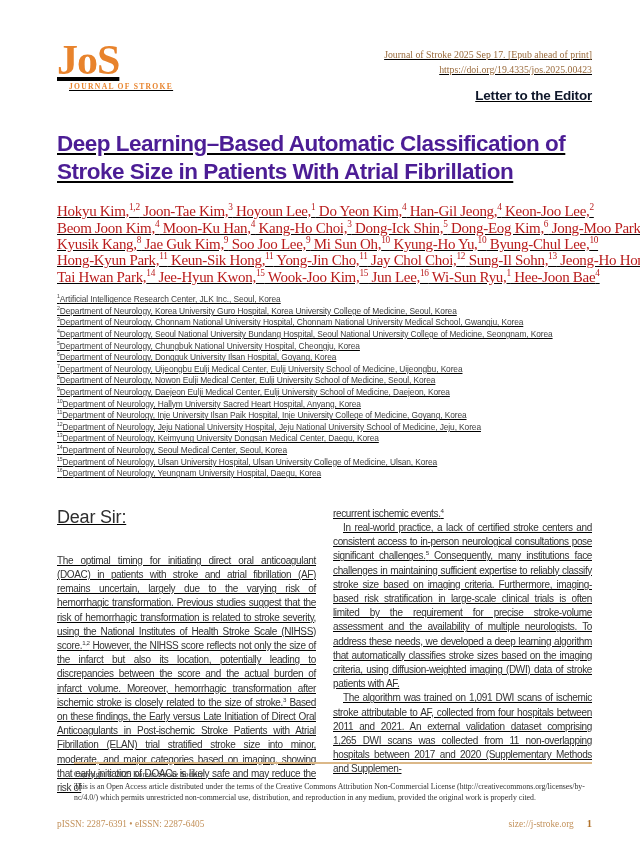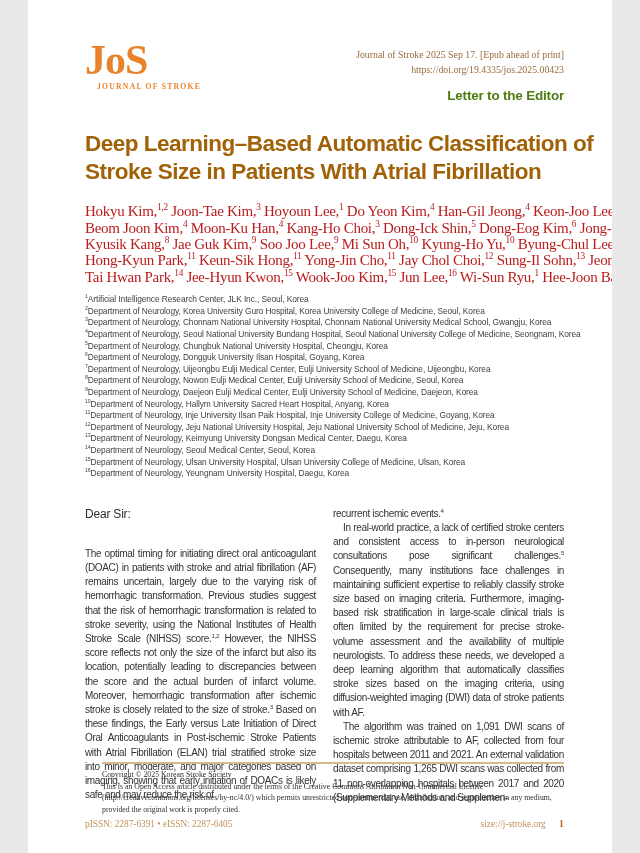--- a/index.html
+++ b/index.html
@@ -1,60 +1,61 @@
 <!DOCTYPE html>
 <html><head>
 <meta charset="utf-8">
 <style>
   * { margin:0; padding:0; box-sizing:border-box; }
   html,body { background:#e9e9e9; }
   .page {
-    width:584px; height:853px; margin:0 auto; background:#ffffff;
+    width:640px; height:853px; margin:0 auto; background:#ffffff;
     position:relative; overflow:hidden;
     padding:42px 48px 12px 57px;
     font-family:"Liberation Sans", sans-serif;
+    text-decoration:underline;
   }
   
   .header { display:flex; justify-content:space-between; align-items:flex-start; }
   .logo-title {
     font-family:"Liberation Serif", serif; font-weight:700;
     font-size:42px; line-height:0.88; color:#E8832C; letter-spacing:-1px;
   }
   .logo-subtitle {
     font-family:"Liberation Serif", serif; font-weight:700;
     font-size:7.6px; letter-spacing:1.3px; color:#E8832C;
     margin:3px 0 0 12px;
   }
   .cite-block { text-align:right; padding-top:6px; }
   .cite-line {
     font-family:"Liberation Serif", serif; font-size:9.8px; line-height:1.5;
     color:#9A6B3C;
   }
   .article-type {
-    margin-top:11px; font-weight:700; font-size:13.5px; color:#4d7c0f;
+    margin-top:11px; font-weight:700; font-size:13.5px; color:#0f172a;
     letter-spacing:-0.2px;
   }
   
   .title-block { margin-top:27px; }
   .title-line {
-    font-weight:700; font-size:22.5px; line-height:1.22; color:#a16207;
+    font-weight:700; font-size:22.5px; line-height:1.22; color:#4c1d95;
     letter-spacing:-0.5px; white-space:nowrap;
   }
   .authors { margin-top:18px; font-family:"Liberation Serif", serif;
     font-size:15px; line-height:16.4px; color:#b91c1c; letter-spacing:-0.3px; }
   .author-line { white-space:nowrap; }
   .authors sup { font-size:62%; line-height:0; vertical-align:super; }
   .affils { margin-top:9px; font-size:8.4px; line-height:11.6px; color:#3f3f3f;
     letter-spacing:-0.1px; }
   .affil-line { white-space:nowrap; }
   .affils sup { font-size:62%; line-height:0; vertical-align:super; }
   
   .columns { margin-top:27px; display:flex; gap:17px; }
   .col { width:259px; }
-  .salutation { font-size:12px; color:#2e2e2e; letter-spacing:-0.2px;
+  .salutation { font-size:18px; color:#2e2e2e; letter-spacing:-0.2px;
     margin-bottom:26px; }
   .col p {
     font-size:10px; line-height:14.2px; letter-spacing:-0.35px;
     color:#333333; text-align:justify;
   }
   .col p.indent { text-indent:10px; }
   .col sup { font-size:62%; line-height:0; vertical-align:super; }
   
   .footer { position:absolute; left:74px; right:48px; top:762px; }
   .footer-line { border-top:2px solid #DBB888; }

